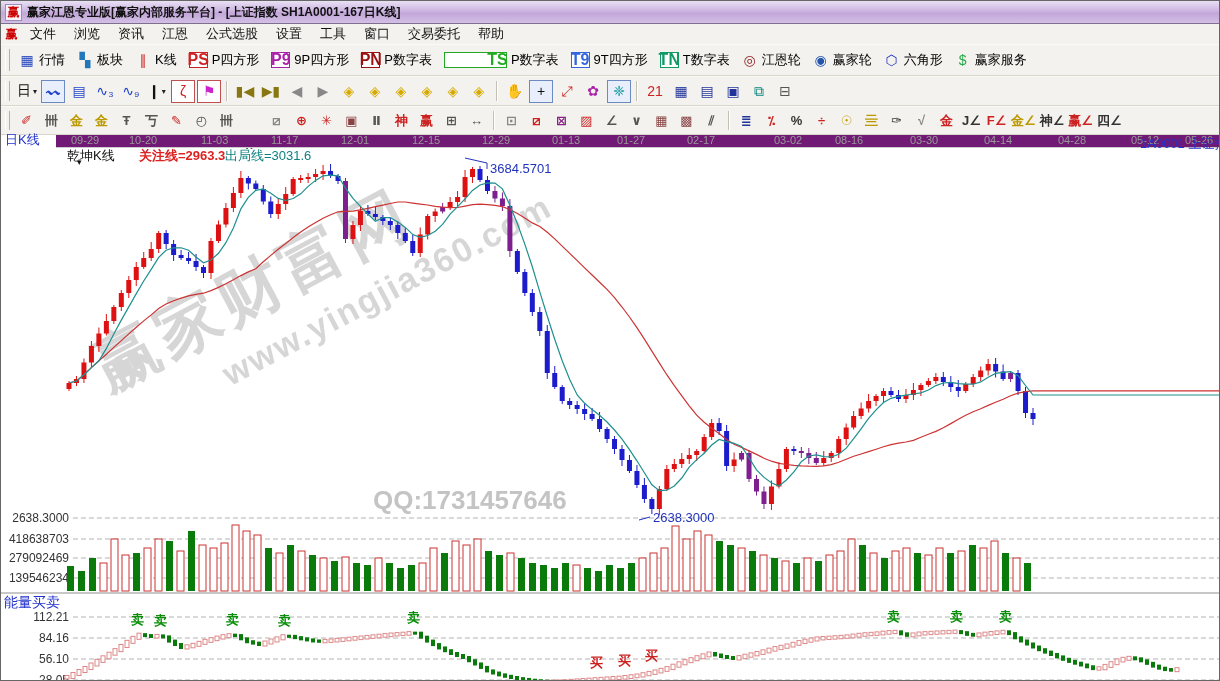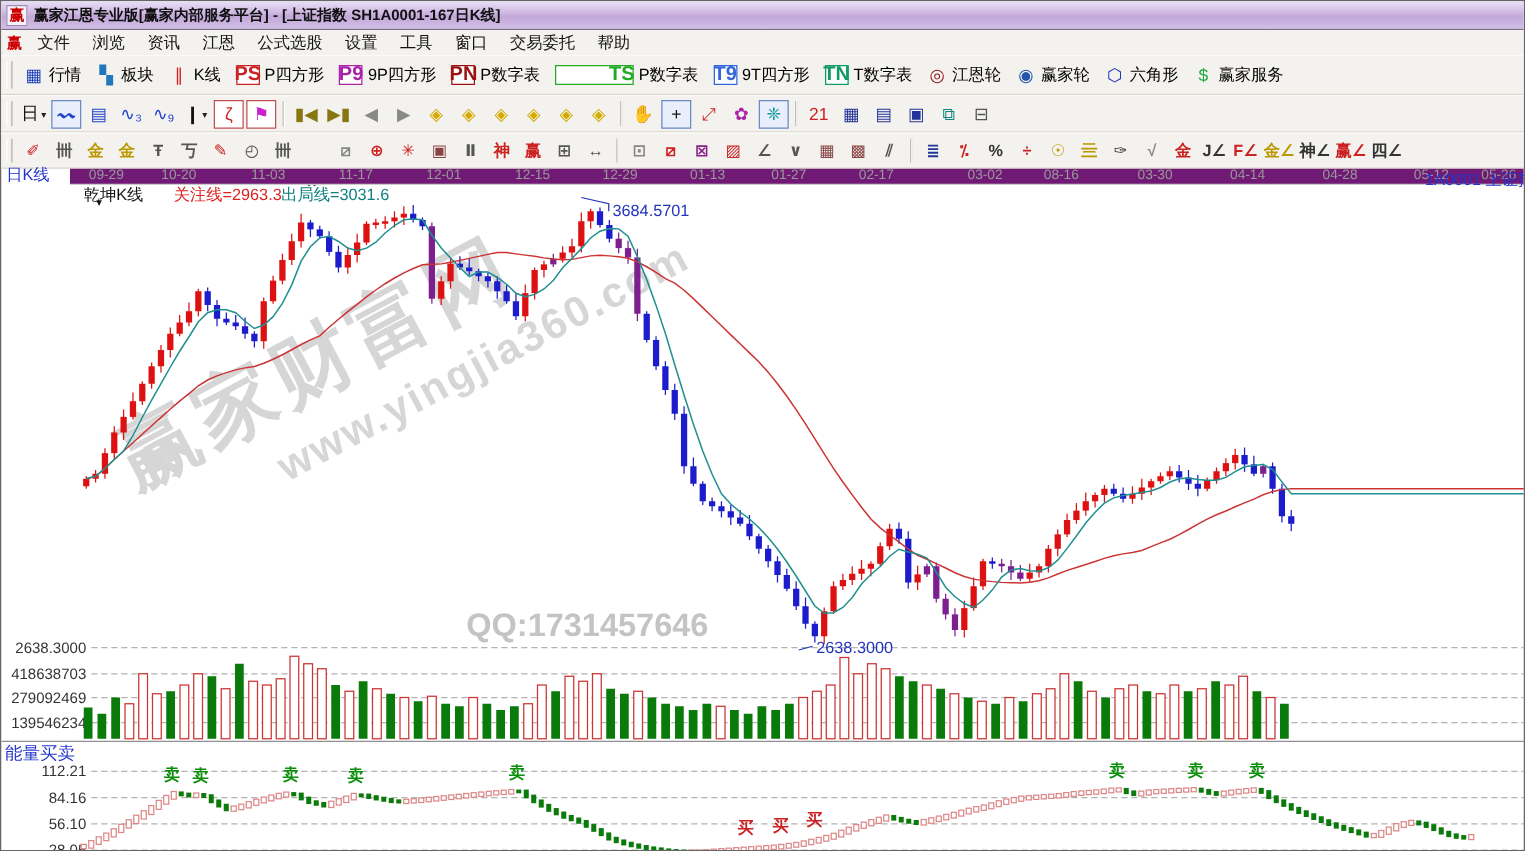--- a/index.html
+++ b/index.html
@@ -864,17 +864,17 @@
         <span style="left: 928px;">04-14</span>
         <span style="left: 1002px;">04-28</span>
         <span style="left: 1075px;">05-12</span>
         <span style="left: 1129px;">05-26</span>
       </div>
   </div>
 
   <div class="ov lbl-blue" style="left:4px;top:130px;font-size:13px;">日K线</div>
   <div class="ov" style="left:66px;top:146px;font-size:13px;color:#111;">乾坤K线</div>
   <div class="ov" style="left:76px;top:156px;font-size:9px;color:#111;">▾</div>
-  <div class="ov" style="left:138px;top:146px;font-size:13px;color:#dd2222;">关注线=2963.3</div>
+  <div class="ov" style="left:138px;top:146px;font-size:13px;color:#dd2222;font-weight:bold;">关注线=2963.3</div>
   <div class="ov" style="left:224px;top:146px;font-size:13px;color:#0e8080;">出局线=3031.6</div>
   <div class="ov lbl-blue" style="left:1139px;top:134px;font-size:13px;">1A0001 上证指</div>
   <div class="ov lbl-blue" style="left:3px;top:593px;font-size:14px;">能量买卖</div>
 </div>
 
 </body></html>

